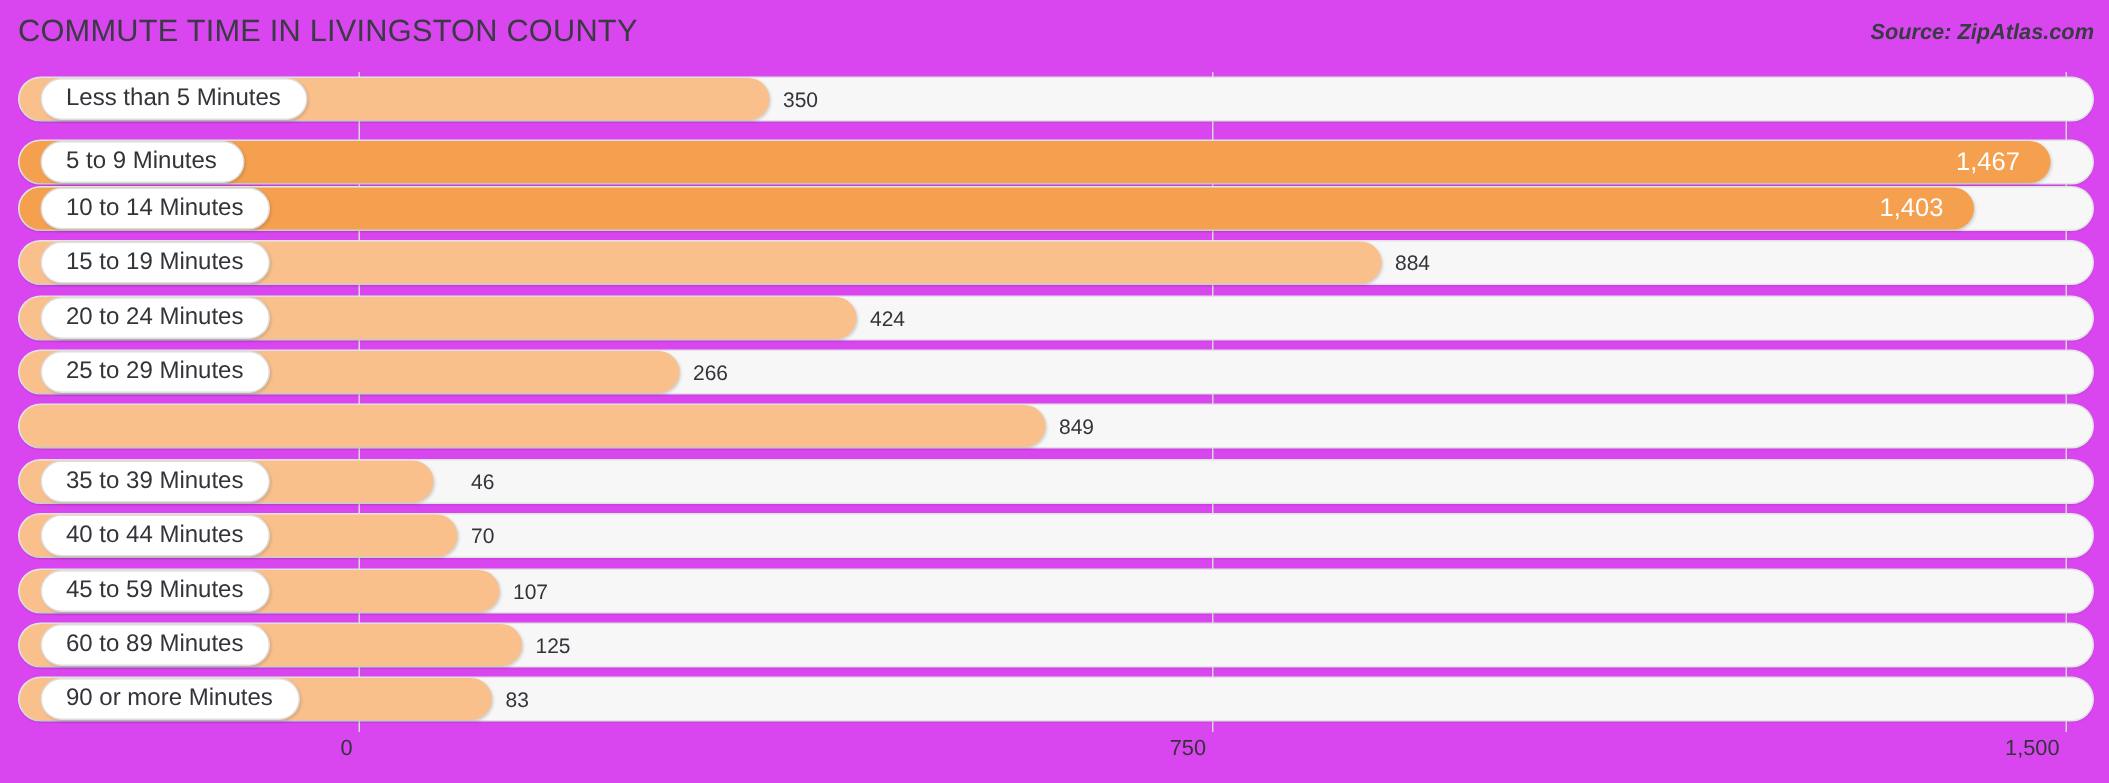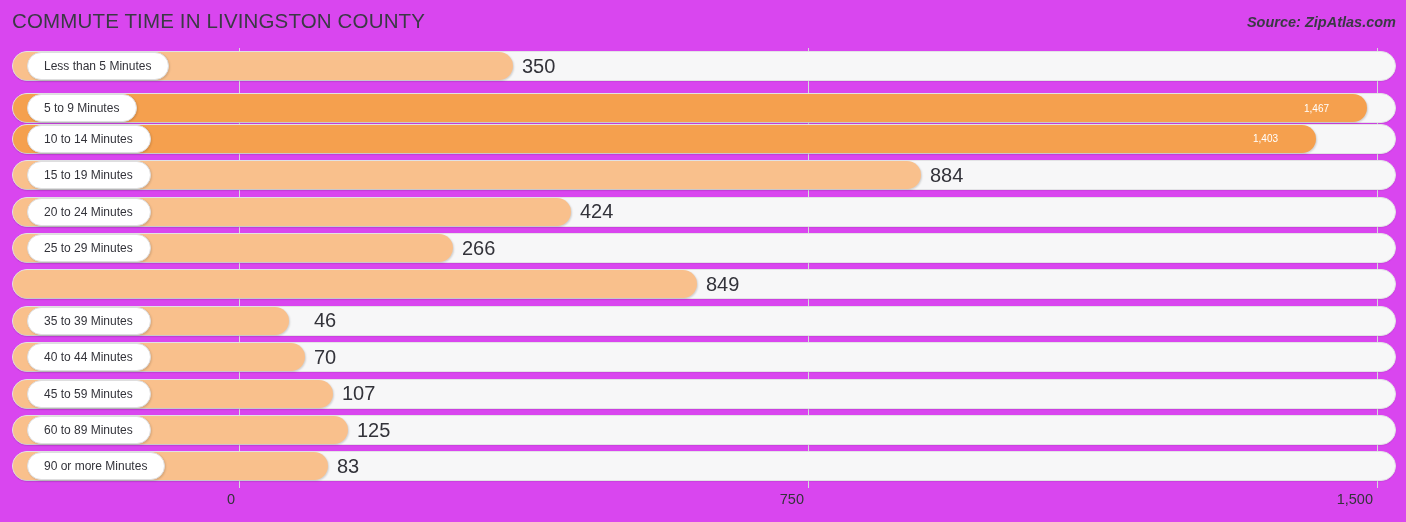--- a/index.html
+++ b/index.html
@@ -89,37 +89,37 @@
     display: flex;
     align-items: center;
     padding: 0 17px 0 16px;
     background: #ffffff;
     border: 1px solid #dededf;
     border-radius: 14px;
     box-shadow: 1px 1px 2px rgba(0,0,0,0.13);
     white-space: nowrap;
   }
   .pill-label {
-    font-size: 12px;
+    font-size: 16px;
     color: #35353c;
     line-height: 1;
   }
   .value-out {
     position: absolute;
     top: 0; height: 30px;
     display: flex; align-items: center;
-    font-size: 20px;
+    font-size: 14px;
     color: #33333a;
     white-space: nowrap;
   }
   .value-in {
     position: absolute;
     top: 0; height: 30px;
     display: flex; align-items: center;
-    font-size: 10px;
+    font-size: 17px;
     color: #ffffff;
     white-space: nowrap;
   }
 
   
   #axis {
     position: absolute;
     left: 0; top: 488px;
     width: 1406px; height: 34px;
   }

